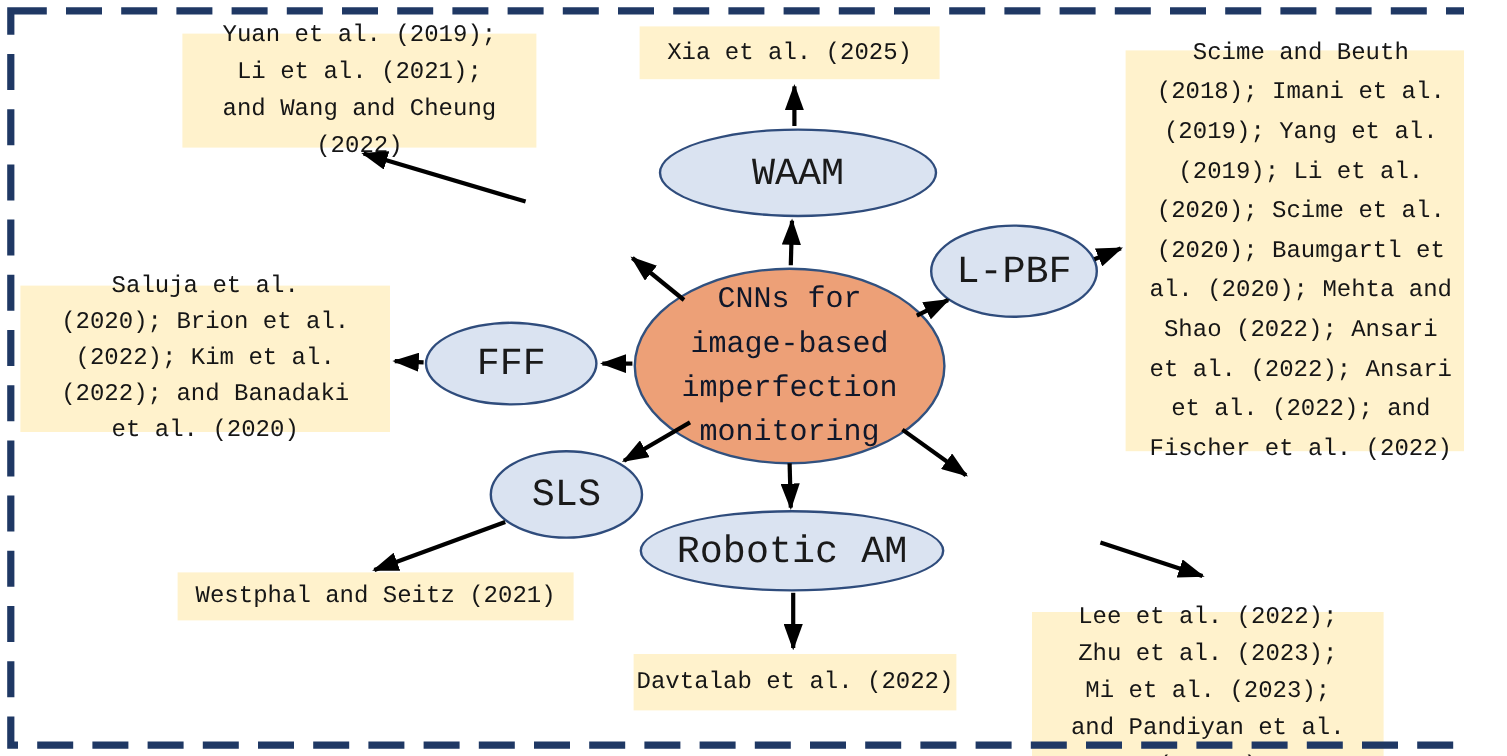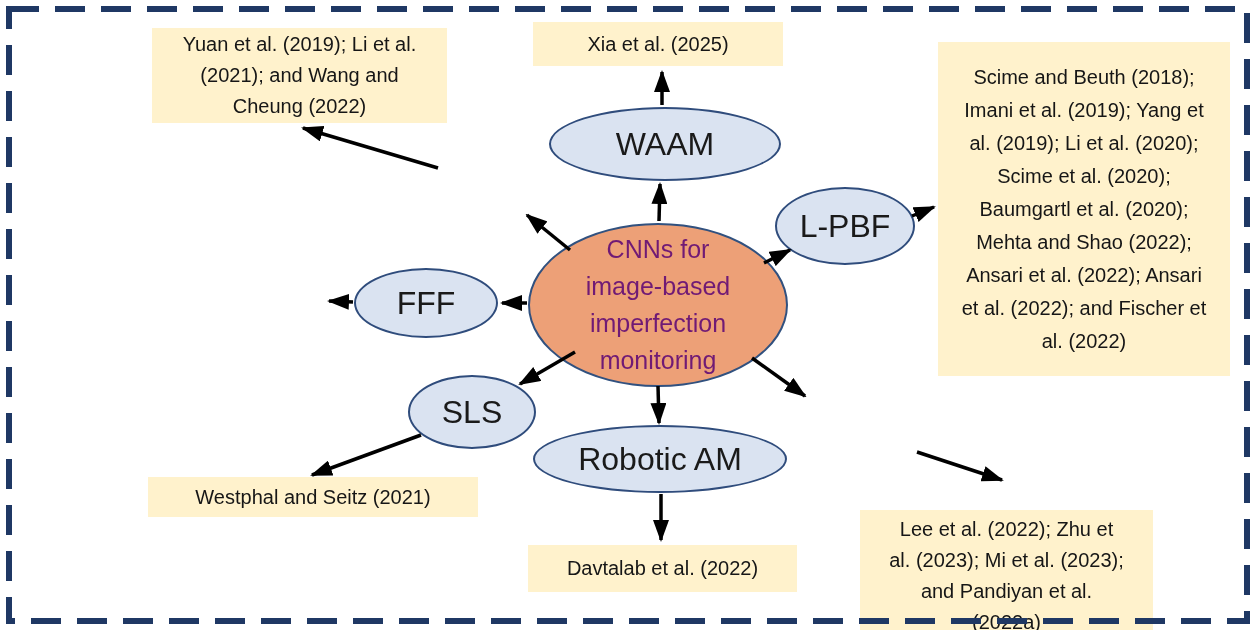--- a/index.html
+++ b/index.html
@@ -1,24 +1,23 @@
 <!DOCTYPE html>
 <html><head>
 <meta charset="utf-8">
 <style>
   html, body { margin: 0; padding: 0; background: #ffffff; }
   .stage {
     position: relative;
     width: 1220px;
     height: 630px;
     background: #ffffff;
-    font-family: Liberation Sans, sans-serif;
+    font-family: Liberation Mono, monospace;
     color: #161616;
     overflow: hidden;
-    padding-left: 36px;
   }
   .layer {
     position: absolute;
     left: 0; top: 0;
     width: 1256px; height: 630px;
     pointer-events: none;
   }
   .cite-box {
     position: absolute;
     background: #FFF2CC;
@@ -49,21 +48,21 @@
     background: #EDA077;
     border: 2px solid #31517F;
     border-radius: 50%;
     display: flex;
     align-items: center;
     justify-content: center;
     text-align: center;
     font-size: 25px;
     line-height: 37px;
     white-space: pre-line;
-    color: #701a75;
+    color: #0f172a;
     box-sizing: border-box;
     z-index: 1;
   }
   
   #box-slm     { left: 152px; top: 28px;  width: 295px; height: 95px;  padding: 0 28px; box-sizing: border-box; }
   #box-waam    { left: 533px; top: 22px;  width: 250px; height: 44px; }
   #box-lpbf    { left: 938px; top: 42px;  width: 292px; height: 334px; line-height: 33px; padding: 0 18px; box-sizing: border-box; }
   #box-fff     { left: 17px;  top: 238px; width: 308px; height: 122px; line-height: 30px; padding: 0 32px; box-sizing: border-box; }
   #box-sls     { left: 148px; top: 477px; width: 330px; height: 40px; text-align: right; }
   #box-robotic { left: 528px; top: 545px; width: 269px; height: 47px; }
@@ -81,20 +80,21 @@
   svg line { stroke: #000000; stroke-width: 3.5px; }
 </style>
 </head>
 <body>
 
 <div class="stage">
 
   <div class="cite-box" id="box-slm">Yuan et al. (2019); Li et al. (2021); and Wang and Cheung (2022)</div>
   <div class="cite-box" id="box-waam">Xia et al. (2025)</div>
   <div class="cite-box" id="box-lpbf">Scime and Beuth (2018); Imani et al. (2019); Yang et al. (2019); Li et al. (2020); Scime et al. (2020); Baumgartl et al. (2020); Mehta and Shao (2022); Ansari et al. (2022); Ansari et al. (2022); and Fischer et al. (2022)</div>
+  <div class="cite-box" id="box-fff">Saluja et al. (2020); Brion et al. (2022); Kim et al. (2022); and Banadaki et al. (2020)</div>
   <div class="cite-box" id="box-sls">Westphal and Seitz (2021)</div>
   <div class="cite-box" id="box-robotic">Davtalab et al. (2022)</div>
   <div class="cite-box" id="box-ded">Lee et al. (2022); Zhu et al. (2023); Mi et al. (2023); and Pandiyan et al. (2022a)</div>
 
   <div class="node" id="node-waam">WAAM</div>
   <div class="node" id="node-lpbf">L-PBF</div>
   <div class="node" id="node-fff">FFF</div>
   <div class="node" id="node-sls">SLS</div>
   <div class="node" id="node-robotic">Robotic AM</div>
 

